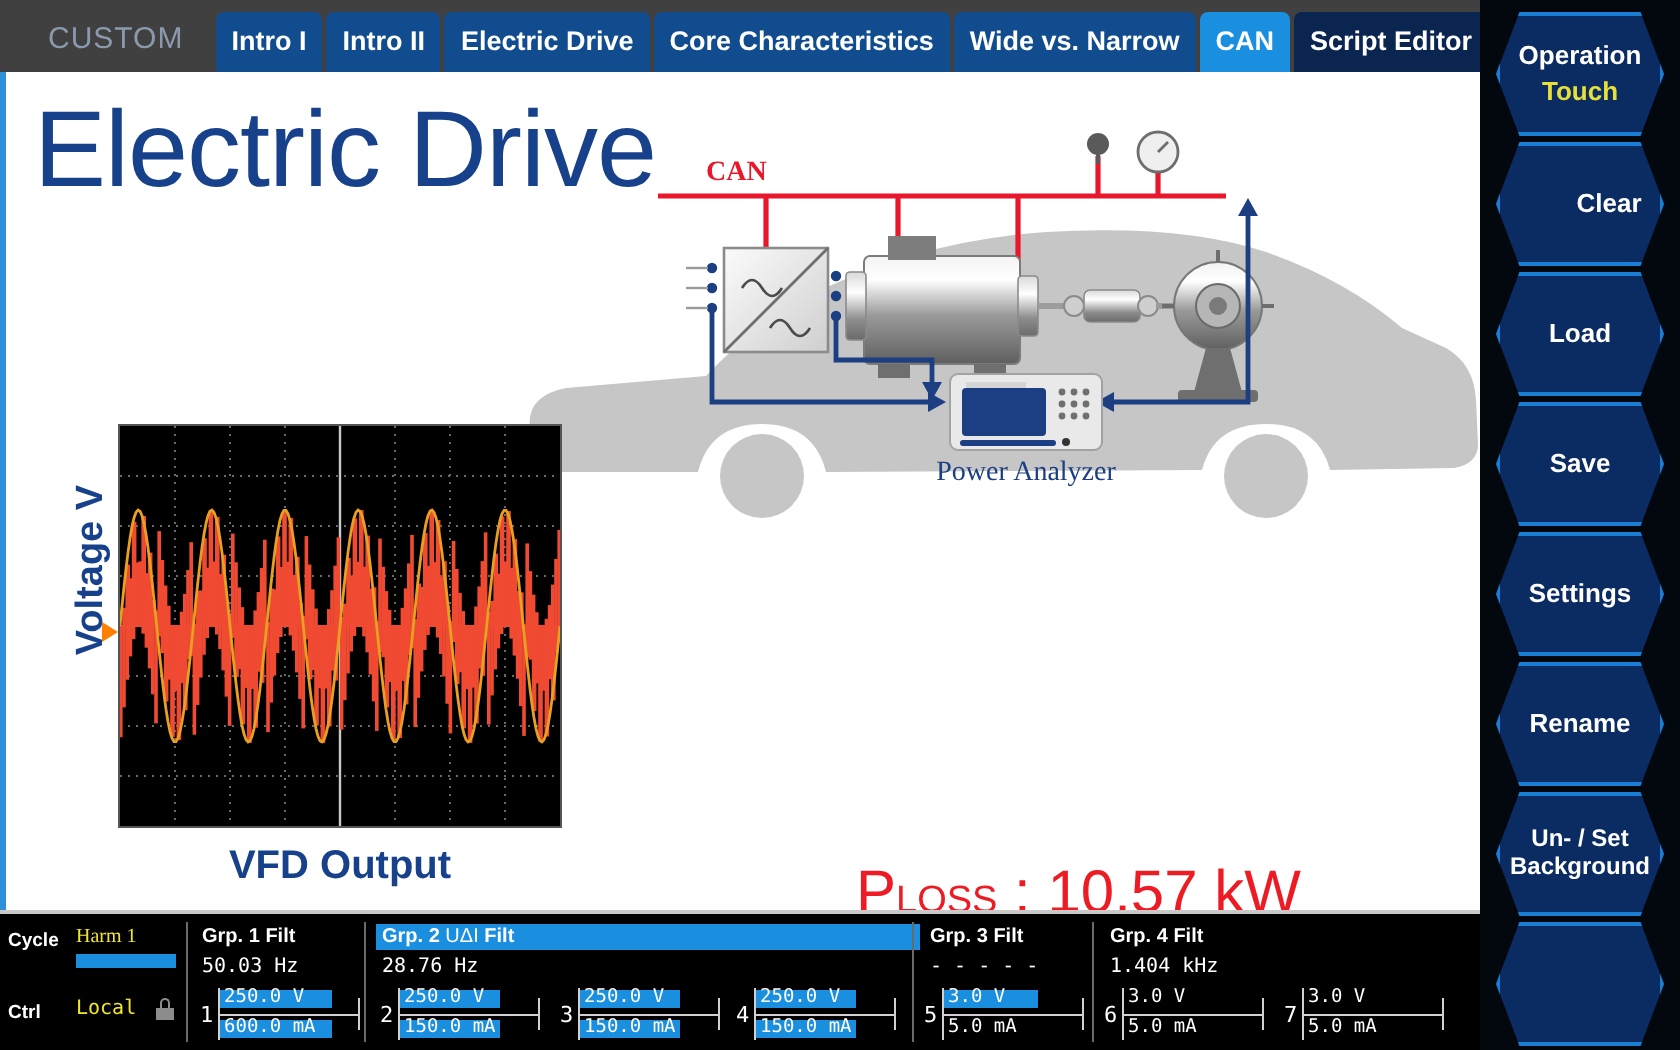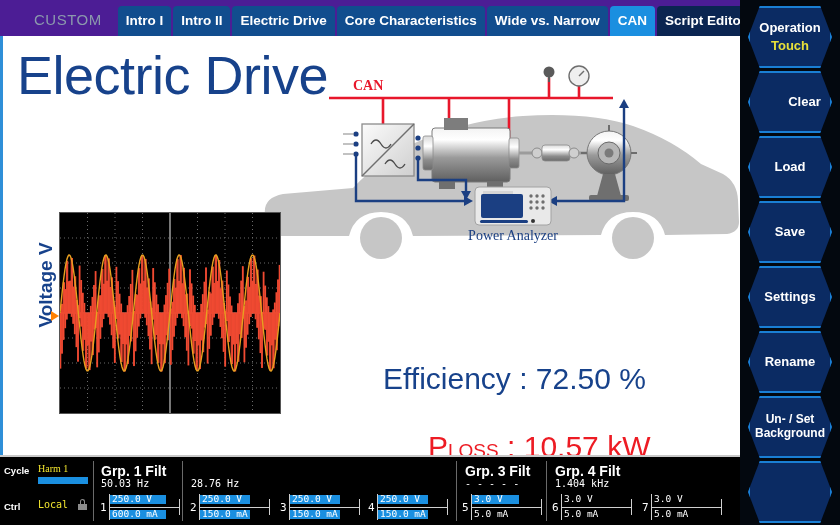--- a/index.html
+++ b/index.html
@@ -7,23 +7,23 @@
     width: 840px; height: 525px;
     background: #000;
     font-family: "Liberation Sans", sans-serif;
     overflow: hidden;
   }
   #app { position: relative; width: 840px; height: 525px; background:#06101f; }
 
   
   .tabbar {
     position: absolute; left:0; top:0; width: 824px; height: 36px;
-    background: #4c1d95;
+    background: #404040;
     display: flex; align-items: flex-end; gap: 2px;
-    padding-left: 24px;
+    padding-left: 14px;
   }
   .custom-label {
     color: #8b99ad; font-size: 15px; font-weight: 400;
     letter-spacing: 0.5px; padding: 0 14px 8px 10px;
     white-space: nowrap;
   }
   .tab {
     height: 30px; display:flex; align-items:center; justify-content:center;
     padding: 0 8px; color:#ffffff; font-size:13.5px; font-weight:700;
     background: #114d8e; border-radius: 4px 4px 0 0;
@@ -102,21 +102,21 @@
     background:#000; color:#fff;
     font-family:"DejaVu Sans Mono", monospace;
     border-top:2px solid #c9c9c9;
   }
   .sb-col { position:absolute; top:2px; height:66px; }
   .sb-div { position:absolute; top:4px; width:1px; height:60px; background:#6a6a6a; }
 
   .lbl { color:#ffffff; font-size:9.5px; font-family:"Liberation Sans",sans-serif; font-weight:700;}
   .yel { color:#f2e52e; font-size:10px; font-family:"DejaVu Sans Mono",monospace;}
   .bluebar { background:#1a8fe0; height:7px; }
-  .grphdr { color:#ffffff; font-size:14px; font-family:"Liberation Sans",sans-serif;}
+  .grphdr { color:#ffffff; font-size:10px; font-family:"Liberation Sans",sans-serif;}
   .grphdr b { font-weight:700; }
   .grphdr.hl { background:#1a8fe0; color:#ffffff; }
   .freq { color:#ffffff; font-size:10px; font-family:"DejaVu Sans Mono",monospace;}
   .chnum { color:#ffffff; font-size:11px; font-family:"DejaVu Sans Mono",monospace;}
   .rngtxt { color:#ffffff; font-size:9.5px; font-family:"DejaVu Sans Mono",monospace;
             position:absolute; z-index:3; left:3px; top:-1px;}
   .rngrow { position:relative; height:11px; }
   .rngfill { position:absolute; left:0; top:1px; height:9px; background:#1a8fe0; }
   .bracket { position:absolute; width:1px; background:#d0d0d0; }
   .hline { position:absolute; height:1px; background:#d0d0d0; }
@@ -552,23 +552,23 @@
                 <rect x="216.00" y="79.78" width="0.80" height="20.22"></rect>
                 <rect x="217.60" y="100.00" width="1.31" height="12.75"></rect>
                 <rect x="217.60" y="66.93" width="0.80" height="33.07"></rect>
                 <rect x="219.20" y="100.00" width="1.31" height="7.93"></rect>
                 <rect x="219.20" y="52.43" width="0.80" height="47.57"></rect>
               </g>
           </g>
           <path id="sine-overlay" fill="none" stroke="#e8a020" stroke-width="1.4" d="M0,100.0L1,90.1L2,80.5L3,71.5L4,63.3L5,56.2L6,50.3L7,46.0L8,43.2L9,42.0L10,42.6L11,44.8L12,48.7L13,54.1L14,60.8L15,68.6L16,77.4L17,86.9L18,96.7L19,106.6L20,116.3L21,125.6L22,134.1L23,141.6L24,147.9L25,152.8L26,156.1L27,157.8L28,157.8L29,156.1L30,152.8L31,147.9L32,141.6L33,134.1L34,125.6L35,116.3L36,106.6L37,96.7L38,86.9L39,77.4L40,68.6L41,60.8L42,54.1L43,48.7L44,44.8L45,42.6L46,42.0L47,43.2L48,46.0L49,50.3L50,56.2L51,63.3L52,71.5L53,80.5L54,90.1L55,100.0L56,109.9L57,119.5L58,128.5L59,136.7L60,143.8L61,149.7L62,154.0L63,156.8L64,158.0L65,157.4L66,155.2L67,151.3L68,145.9L69,139.2L70,131.4L71,122.6L72,113.1L73,103.3L74,93.4L75,83.7L76,74.4L77,65.9L78,58.4L79,52.1L80,47.2L81,43.9L82,42.2L83,42.2L84,43.9L85,47.2L86,52.1L87,58.4L88,65.9L89,74.4L90,83.7L91,93.4L92,103.3L93,113.1L94,122.6L95,131.4L96,139.2L97,145.9L98,151.3L99,155.2L100,157.4L101,158.0L102,156.8L103,154.0L104,149.7L105,143.8L106,136.7L107,128.5L108,119.5L109,109.9L110,100.0L111,90.1L112,80.5L113,71.5L114,63.3L115,56.2L116,50.3L117,46.0L118,43.2L119,42.0L120,42.6L121,44.8L122,48.7L123,54.1L124,60.8L125,68.6L126,77.4L127,86.9L128,96.7L129,106.6L130,116.3L131,125.6L132,134.1L133,141.6L134,147.9L135,152.8L136,156.1L137,157.8L138,157.8L139,156.1L140,152.8L141,147.9L142,141.6L143,134.1L144,125.6L145,116.3L146,106.6L147,96.7L148,86.9L149,77.4L150,68.6L151,60.8L152,54.1L153,48.7L154,44.8L155,42.6L156,42.0L157,43.2L158,46.0L159,50.3L160,56.2L161,63.3L162,71.5L163,80.5L164,90.1L165,100.0L166,109.9L167,119.5L168,128.5L169,136.7L170,143.8L171,149.7L172,154.0L173,156.8L174,158.0L175,157.4L176,155.2L177,151.3L178,145.9L179,139.2L180,131.4L181,122.6L182,113.1L183,103.3L184,93.4L185,83.7L186,74.4L187,65.9L188,58.4L189,52.1L190,47.2L191,43.9L192,42.2L193,42.2L194,43.9L195,47.2L196,52.1L197,58.4L198,65.9L199,74.4L200,83.7L201,93.4L202,103.3L203,113.1L204,122.6L205,131.4L206,139.2L207,145.9L208,151.3L209,155.2L210,157.4L211,158.0L212,156.8L213,154.0L214,149.7L215,143.8L216,136.7L217,128.5L218,119.5L219,109.9L220,100.0"></path>
         </svg>
       </div>
+      <div class="wave-caption">VFD Output</div>
     </div>
 
-    <div class="eff">Efficiency : 72.50 %</div>
     <div class="ploss">
       <span>P</span><span class="sub">LOSS</span><span> : 10.57 kW</span>
     </div>
   </div>
 
   <div class="sidebar">
     <div id="sidebar-host">
         <div class="hexbtn" style="top: 6px;">
           <div style="white-space: pre-line;">Operation</div>
           <div class="sub2">Touch</div>
@@ -613,20 +613,21 @@
     </div>
     <div class="sb-div" style="left:93px;"></div>
 
     <div id="status-groups-host">
         <div class="sb-col" style="left: 98px; width: 88px;">
           <div class="grphdr" style="position: absolute; left: 0px; top: 3px; width: auto; padding: 1px 3px;"><b>Grp.  1</b> <b>Filt</b></div>
           <div class="freq" style="position: absolute; left: 3px; top: 19px;">50.03   Hz</div>
         </div>
         <div class="sb-div" style="left: 182px;"></div>
         <div class="sb-col" style="left: 188px; width: 272px;">
+          <div class="grphdr hl" style="position: absolute; left: 0px; top: 3px; width: 272px; padding: 1px 3px;"><b>Grp.  2</b> UΔI  <b>Filt</b></div>
           <div class="freq" style="position: absolute; left: 3px; top: 19px;">28.76   Hz</div>
         </div>
         <div class="sb-div" style="left: 456px;"></div>
         <div class="sb-col" style="left: 462px; width: 88px;">
           <div class="grphdr" style="position: absolute; left: 0px; top: 3px; width: auto; padding: 1px 3px;"><b>Grp.  3</b> <b>Filt</b></div>
           <div class="freq" style="position: absolute; left: 3px; top: 19px;">- - - - -</div>
         </div>
         <div class="sb-div" style="left: 546px;"></div>
         <div class="sb-col" style="left: 552px; width: 186px;">
           <div class="grphdr" style="position: absolute; left: 0px; top: 3px; width: auto; padding: 1px 3px;"><b>Grp.  4</b> <b>Filt</b></div>

